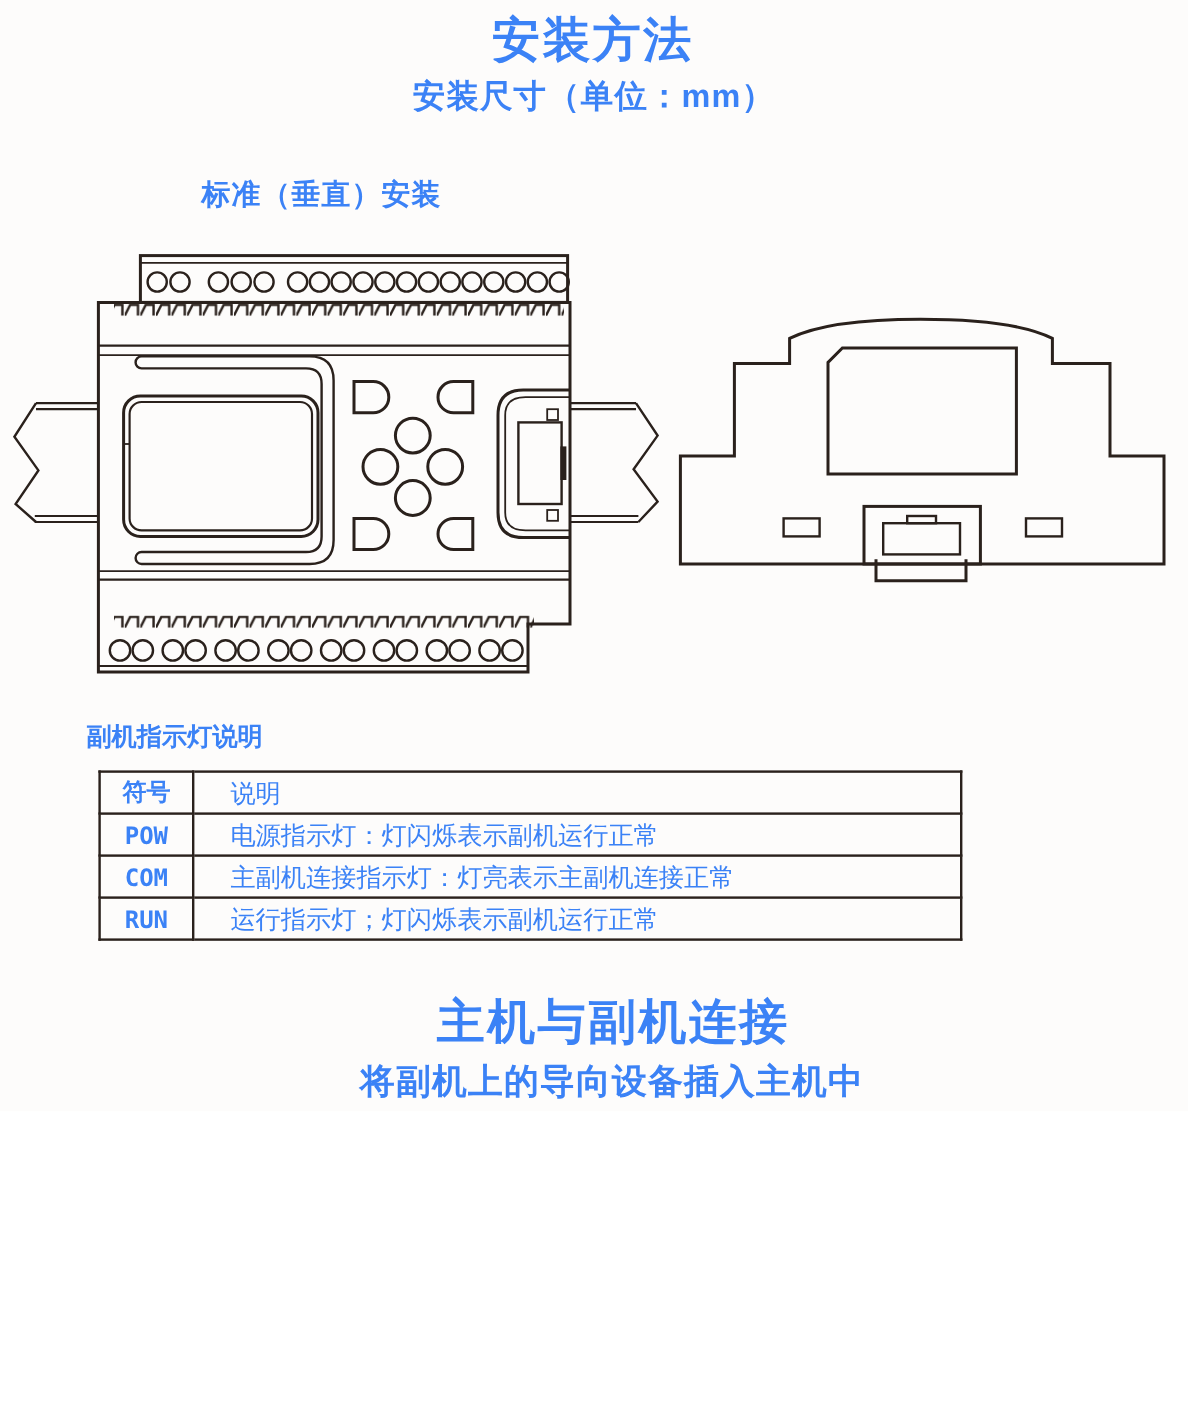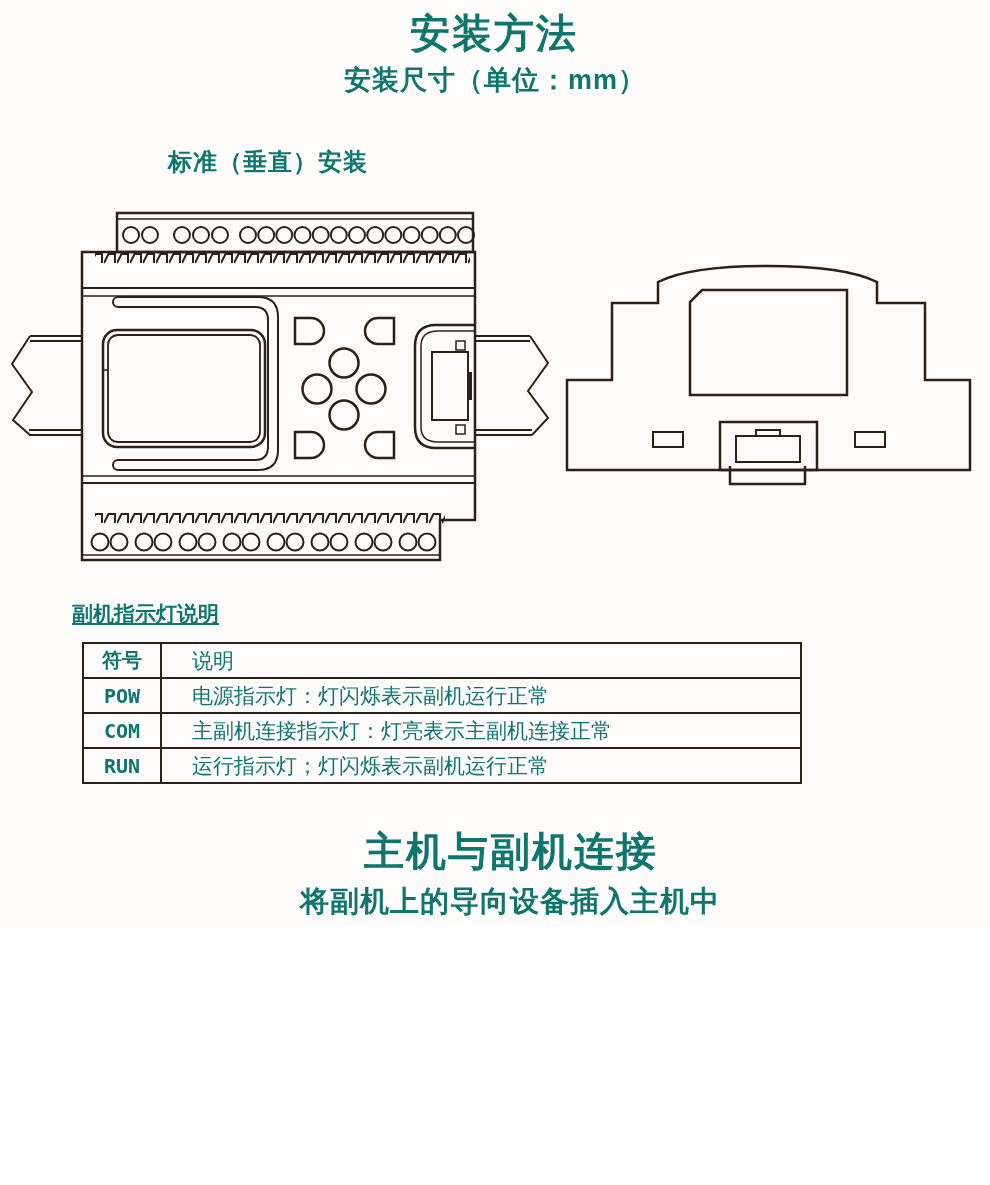--- a/index.html
+++ b/index.html
@@ -1,27 +1,27 @@
 <!DOCTYPE html>
 <html><head>
 <meta charset="utf-8">
 <style>
   html,body{margin:0;padding:0;}
   body{background:#ffffff;}
   #page{
     position:relative;width:990px;height:926px;background:#fdfcfb;
-    font-family:"Liberation Sans",sans-serif;color:#0f766e;overflow:hidden;
+    font-family:"Liberation Sans",sans-serif;color:#3b82f6;overflow:hidden;
   }
   .abs{position:absolute;}
   .ctr{transform:translateX(-50%);white-space:nowrap;}
   #main-title{left:494px;top:6px;font-size:40px;font-weight:bold;letter-spacing:2px;}
   #sub-title{left:495px;top:62px;font-size:27px;font-weight:bold;letter-spacing:1px;text-align:center;}
   #vertical-label{left:168px;top:146px;font-size:24px;font-weight:600;letter-spacing:1px;}
   #horizontal-label{left:712px;top:166px;font-size:29px;font-weight:600;letter-spacing:2px;}
-  #indicator-heading{left:72px;top:600px;font-size:21px;font-weight:600;text-decoration:underline;}
+  #indicator-heading{left:72px;top:600px;font-size:21px;font-weight:600;}
   #indicator-table{left:82px;top:642px;border-collapse:collapse;}
   #indicator-table td{
     border:2px solid #2a211c;height:33px;font-size:21px;padding:0;
     vertical-align:middle;background:#fdfcfb;
   }
   #indicator-table td.sym{
     width:76px;text-align:center;
     font-family:"DejaVu Sans Mono",monospace;font-weight:600;font-size:20px;
   }
   #indicator-table td.desc{width:608px;padding-left:30px;}

